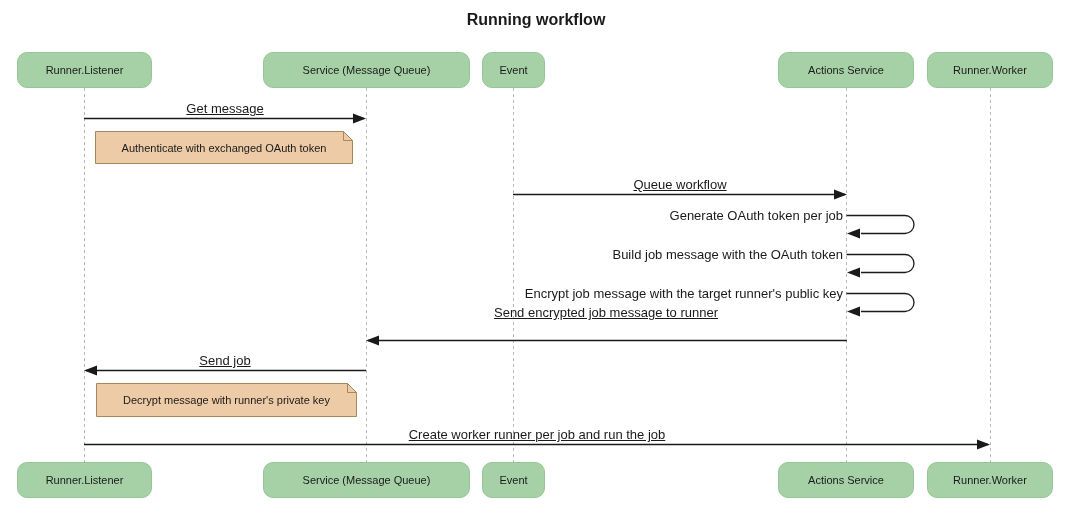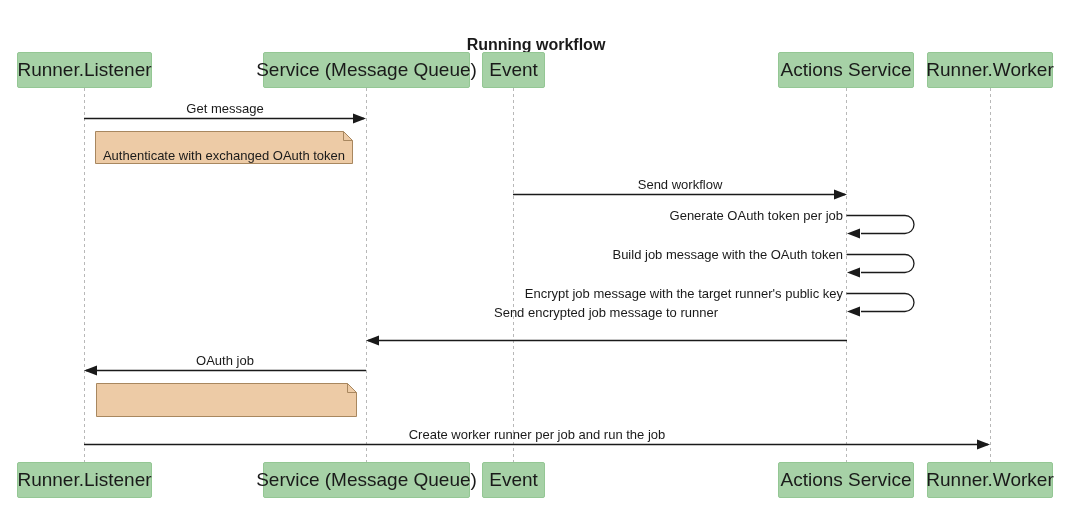--- a/index.html
+++ b/index.html
@@ -10,39 +10,39 @@
   }
   html,body{margin:0;padding:0;background:var(--background);}
   .diagram{
     position:relative;width:1072px;height:523px;background:var(--background);
     font-family:"Liberation Sans","DejaVu Sans",sans-serif;color:var(--text);
     overflow:hidden;
   }
   .layer{position:absolute;left:0;top:0;}
   .title{
     position:absolute;left:0;right:0;top:11px;text-align:center;
-    font-size:16px;font-weight:bold;margin-top:25px;
+    font-size:16px;font-weight:bold;
   }
   .actor{
     position:absolute;height:36px;box-sizing:border-box;
     background:var(--actor-fill);border:1px solid var(--actor-border);
-    border-radius:2px;display:flex;align-items:center;justify-content:center;
-    font-size:19px;white-space:nowrap;
+    border-radius:10px;display:flex;align-items:center;justify-content:center;
+    font-size:11px;white-space:nowrap;
   }
   .msg-label{
     position:absolute;transform:translateX(-50%);
-    font-size:13px;white-space:nowrap;height:15px;line-height:15px;
+    font-size:13px;white-space:nowrap;height:15px;line-height:15px;text-decoration:underline;
   }
   .msg-label-right{
     position:absolute;font-size:13px;white-space:nowrap;height:15px;line-height:15px;
     text-align:left;
   }
   .note-text{
     position:absolute;display:flex;align-items:center;justify-content:center;
-    font-size:13px;white-space:nowrap;margin-top:8px;
+    font-size:11px;white-space:nowrap;
   }
   .lifeline{stroke:var(--lifeline);stroke-width:1;stroke-dasharray:3 3;fill:none;}
   .msg-line{stroke:var(--line);stroke-width:1.3;fill:none;}
   .arrowhead{fill:var(--line);stroke:none;}
   .note-shape{fill:var(--note-fill);stroke:var(--note-border);stroke-width:1;}
   .note-foldline{fill:none;stroke:var(--note-border);stroke-width:1;}
 </style>
 </head>
 <body>
 
@@ -95,23 +95,24 @@
   <div class="actor" style="left:778px;top:52px;width:136px">Actions Service</div>
   <div class="actor" style="left:927px;top:52px;width:126px">Runner.Worker</div>
 
   <div class="actor" style="left:17px;top:462px;width:135px">Runner.Listener</div>
   <div class="actor" style="left:263px;top:462px;width:207px">Service (Message Queue)</div>
   <div class="actor" style="left:482px;top:462px;width:63px">Event</div>
   <div class="actor" style="left:778px;top:462px;width:136px">Actions Service</div>
   <div class="actor" style="left:927px;top:462px;width:126px">Runner.Worker</div>
 
   <div class="msg-label" style="left:225px;top:101px">Get message</div>
-  <div class="msg-label" style="left:680px;top:177px">Send workflow</div>
+  <div class="msg-label" style="left:680px;top:177px">Queue workflow</div>
   <div class="msg-label-right" style="right:229px;top:208px">Generate OAuth token per job</div>
   <div class="msg-label-right" style="right:229px;top:247px">Build job message with the OAuth token</div>
   <div class="msg-label-right" style="right:229px;top:286px">Encrypt job message with the target runner's public key</div>
   <div class="msg-label" style="left:606px;top:305px">Send encrypted job message to runner</div>
-  <div class="msg-label" style="left:225px;top:353px">OAuth job</div>
+  <div class="msg-label" style="left:225px;top:353px">Send job</div>
   <div class="msg-label" style="left:537px;top:427px">Create worker runner per job and run the job</div>
 
   <div class="note-text" style="left:95px;top:131px;width:258px;height:33px">Authenticate with exchanged OAuth token</div>
+  <div class="note-text" style="left:96px;top:383px;width:261px;height:34px">Decrypt message with runner's private key</div>
 
 </div>
 
 </body></html>

